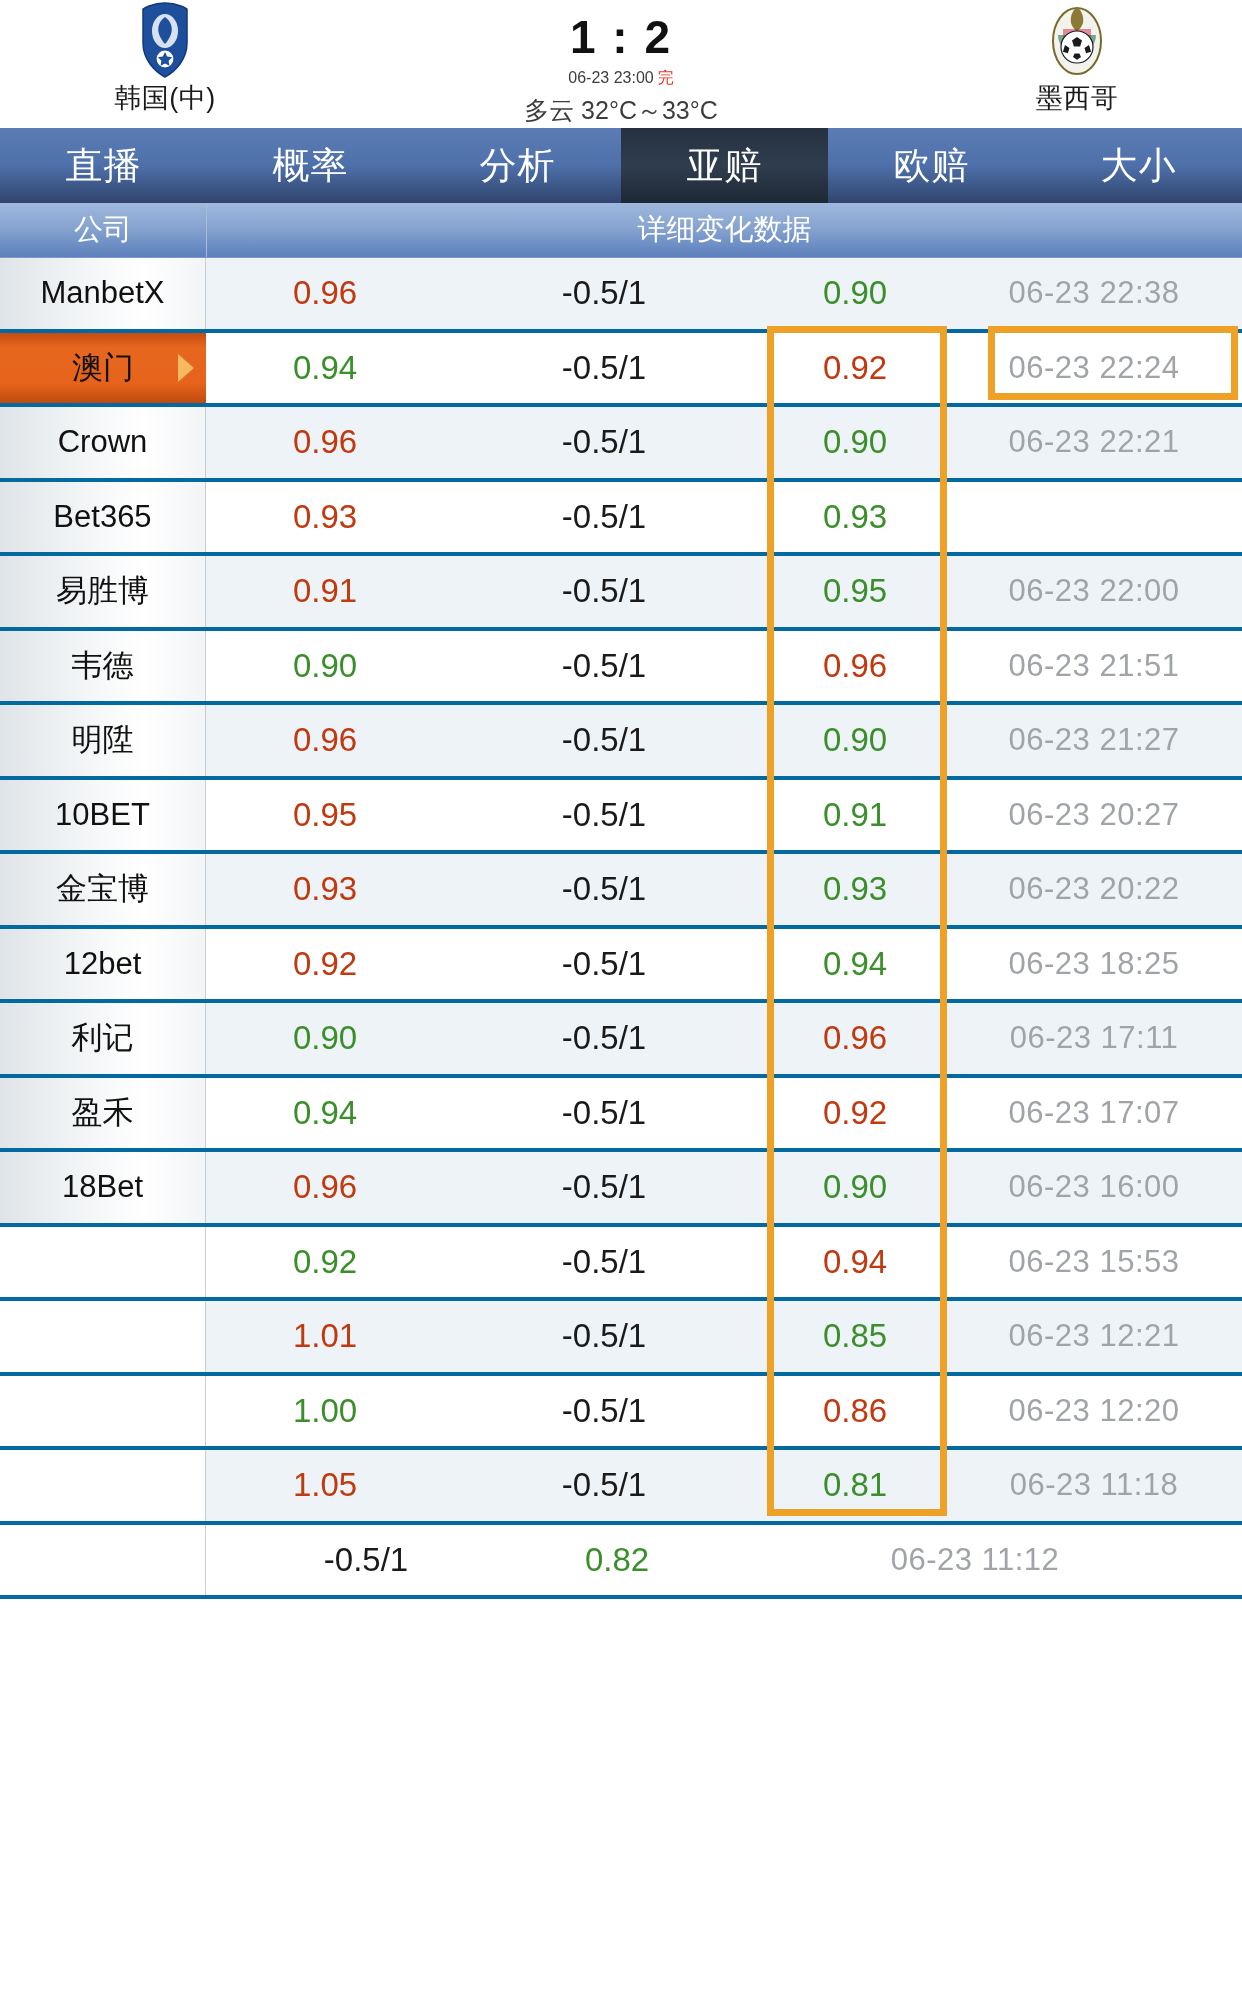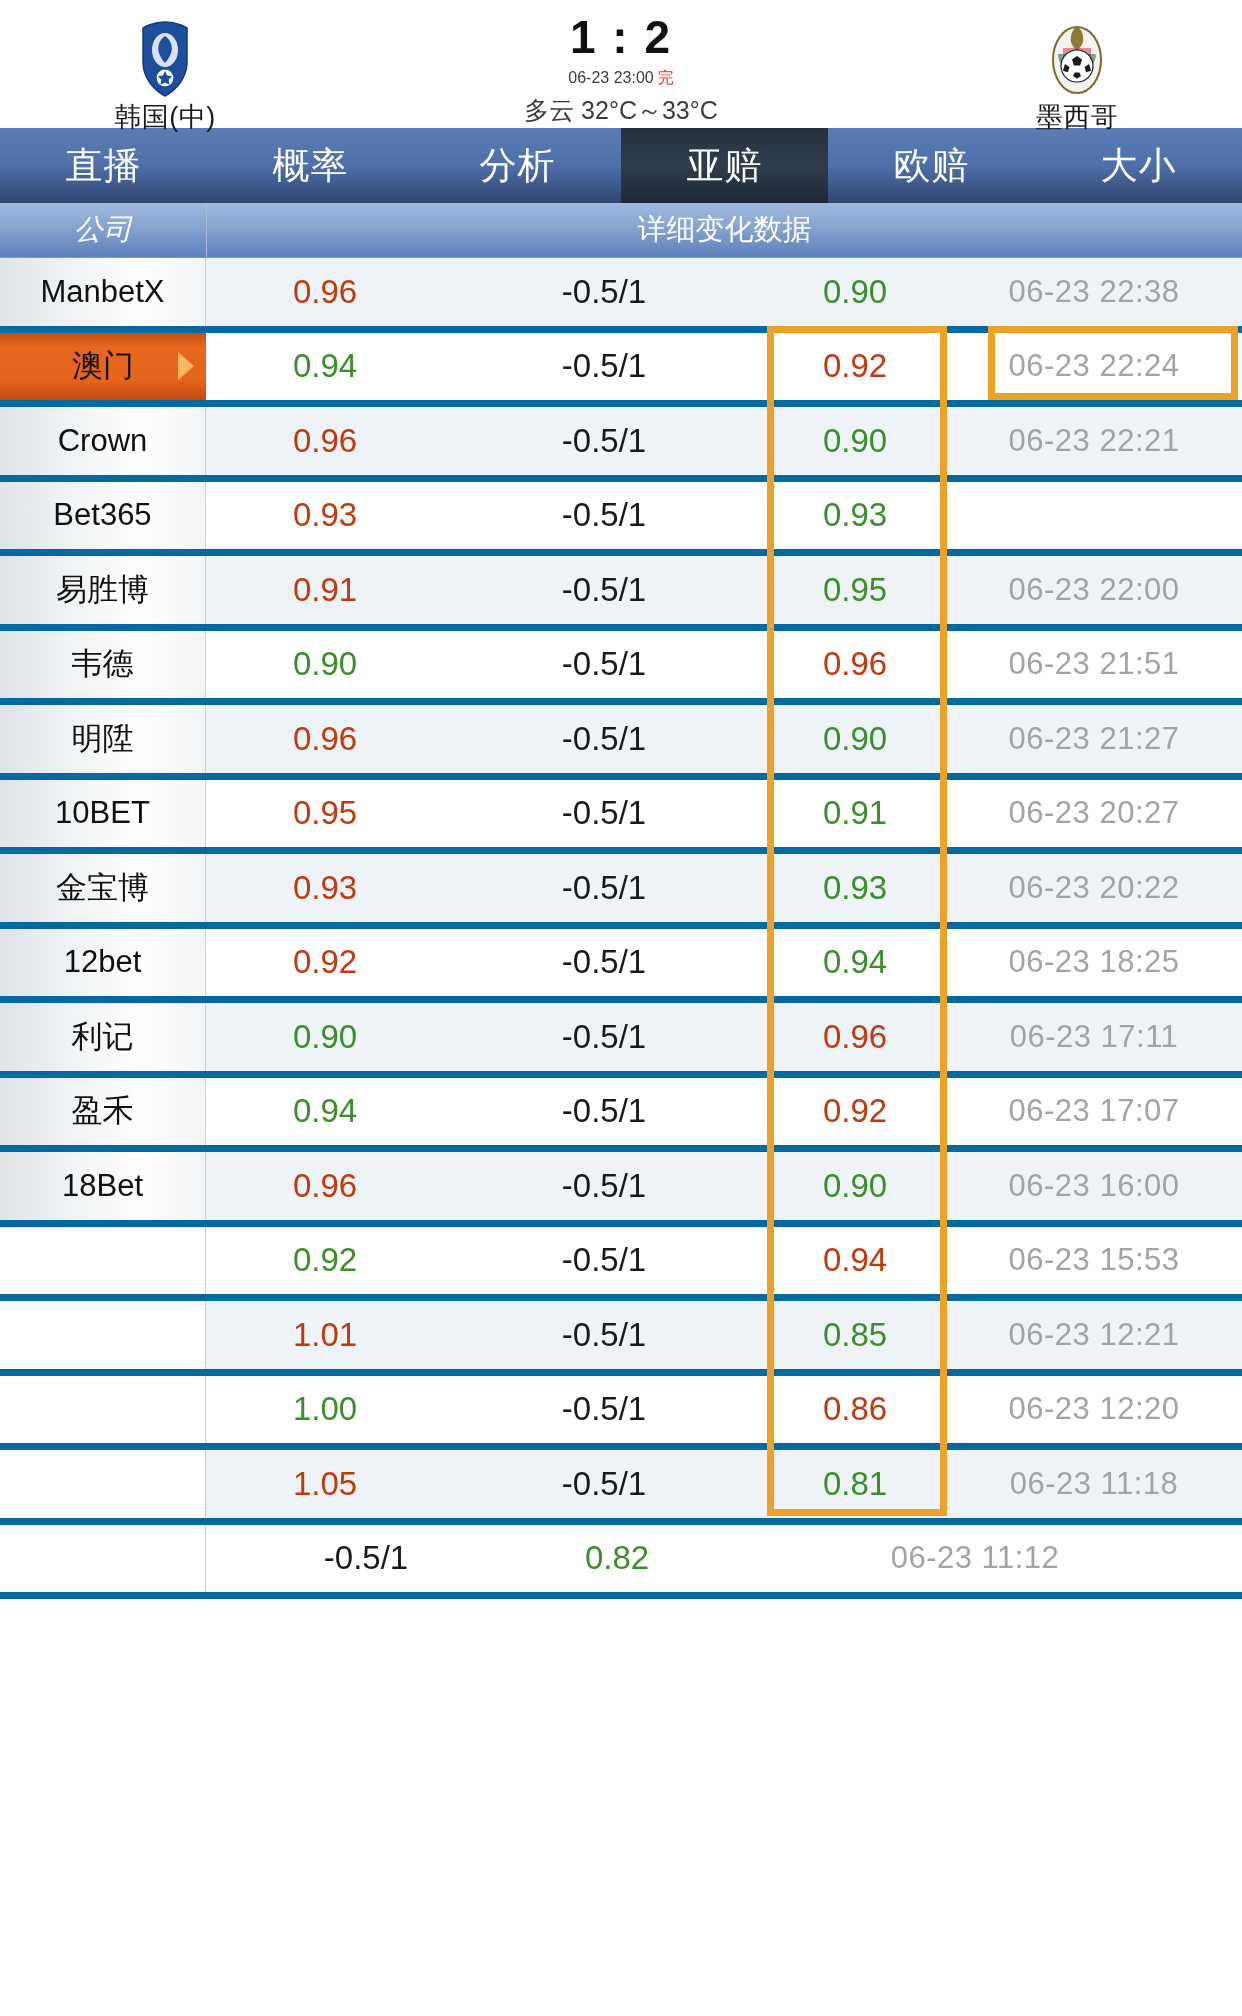--- a/index.html
+++ b/index.html
@@ -24,21 +24,21 @@
     align-items: flex-start;
     justify-content: space-between;
     box-sizing: border-box;
     position: relative;
   }
   .team-block {
     width: 330px;
     display: flex;
     flex-direction: column;
     align-items: center;
-    padding-top: 20px;
+    padding-top: 1px;
   }
   .team-logo {
     width: 62px;
     height: 78px;
     display: block;
   }
   .team-name {
     font-size: 27px;
     color: #1a1a1a;
     margin-top: 1px;
@@ -107,42 +107,41 @@
   }
   .col-header .ch-company {
     width: 207px;
     display: flex;
     align-items: center;
     justify-content: center;
     font-size: 29px;
     color: #ffffff;
     border-right: 1px solid #a9bcd8;
     box-sizing: border-box;
-    font-style: italic;
   }
   .col-header .ch-detail {
     flex: 1;
     display: flex;
     align-items: center;
     justify-content: center;
     font-size: 29px;
     color: #ffffff;
   }
 
   
   .odds-table {
     width: 1242px;
     position: relative;
   }
   .odds-row {
     width: 1242px;
     height: 74.5px;
     display: flex;
     box-sizing: border-box;
-    border-bottom: 7px solid #0369a1;
+    border-bottom: 4px solid #0369a1;
     position: relative;
   }
   .odds-row.even { background: #eef3f7; }
   .odds-row.odd  { background: #ffffff; }
 
   .cell-company {
     width: 206px;
     display: flex;
     align-items: center;
     justify-content: center;

